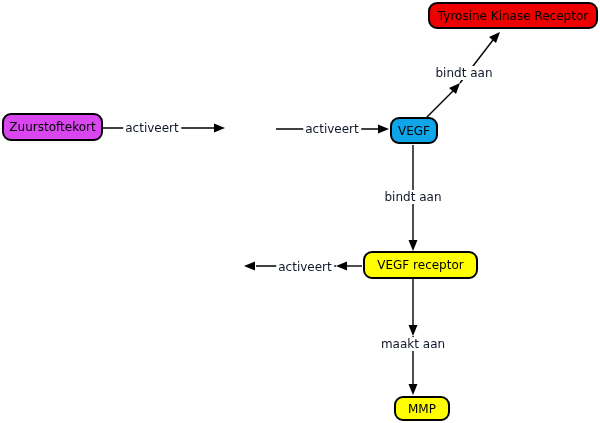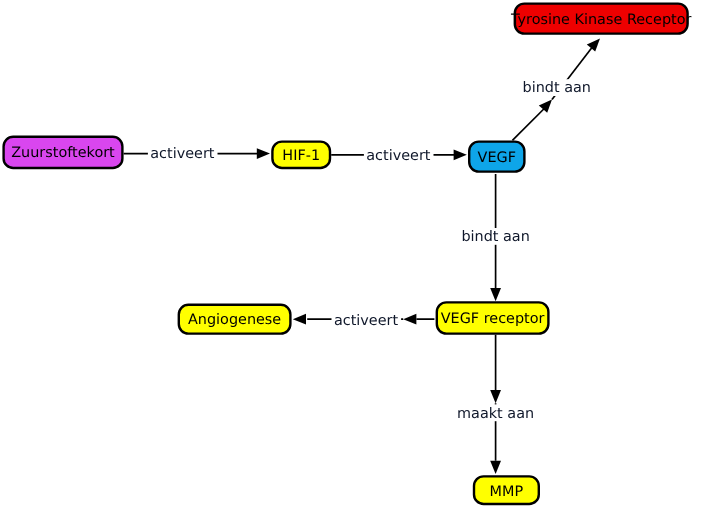--- a/index.html
+++ b/index.html
@@ -39,22 +39,22 @@
     align-items: center;
     justify-content: center;
     font-size: 12px;
     color: #000000;
     white-space: nowrap;
     cursor: default;
   }
   .n-zuurstoftekort { left: 2px;   top: 113px; width: 101px; height: 28px; }
   .n-hif1           { left: 226px; top: 117px; width: 50px;  height: 24px; }
   .n-vegf           { left: 390px; top: 117px; width: 48px;  height: 27px; }
-  .n-tkr            { left: 428px; top: 2px;   width: 146px; height: 27px; }
-  .n-vegf-receptor  { left: 363px; top: 251px; width: 95px; height: 28px; }
+  .n-tkr            { left: 428px; top: 2px;   width: 170px; height: 27px; }
+  .n-vegf-receptor  { left: 363px; top: 251px; width: 115px; height: 28px; }
   .n-angiogenese    { left: 148px; top: 253px; width: 95px;  height: 26px; }
   .n-mmp            { left: 394px; top: 396px; width: 56px;  height: 25px; }
   .edge-label {
     position: absolute;
     transform: translate(-50%, -50%);
     background: #ffffff;
     color: #0f172a;
     font-size: 12px;
     line-height: 14px;
     padding: 0 2px;
@@ -105,25 +105,23 @@
 
     <g>
       <line x1="413" y1="279" x2="413" y2="325"></line>
       <polygon points="413,336 408.5,325 417.5,325"></polygon>
       <line x1="413" y1="336" x2="413" y2="384"></line>
       <polygon points="413,395 408.5,384 417.5,384"></polygon>
     </g>
   </svg>
 
   <div class="node n-zuurstoftekort" style="background-color: #d946ef;">Zuurstoftekort</div>
-  <div class="node n-hif1" style="background-color: rgb(255, 255, 0);">HIF-1</div>
   <div class="node n-vegf" style="background-color: #0ea5e9;">VEGF</div>
   <div class="node n-tkr" style="background-color: rgb(238, 0, 0);">Tyrosine Kinase Receptor</div>
   <div class="node n-vegf-receptor" style="background-color: rgb(255, 255, 0);">VEGF receptor</div>
-  <div class="node n-angiogenese" style="background-color: rgb(255, 255, 0);">Angiogenese</div>
   <div class="node n-mmp" style="background-color: rgb(255, 255, 0);">MMP</div>
 
   <div class="edge-label el-1">activeert</div>
   <div class="edge-label el-2">activeert</div>
   <div class="edge-label el-3">bindt aan</div>
   <div class="edge-label el-4">bindt aan</div>
   <div class="edge-label el-5">activeert</div>
   <div class="edge-label el-6">maakt aan</div>
 
 </div>

